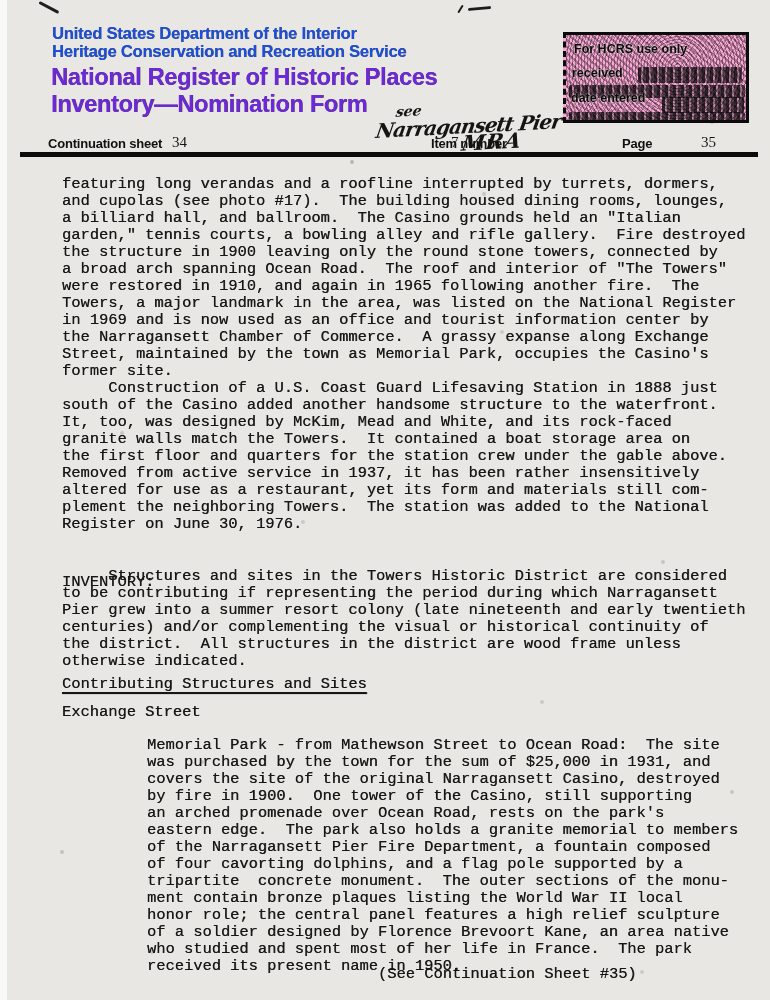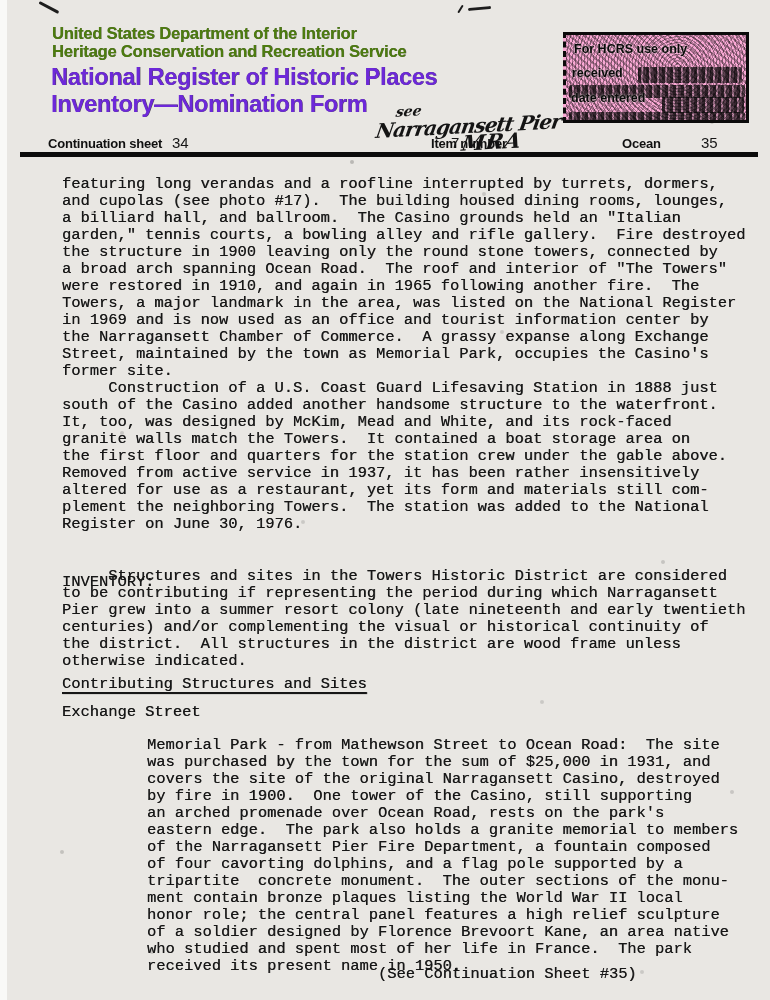--- a/index.html
+++ b/index.html
@@ -3,21 +3,21 @@
 <meta charset="utf-8">
 <style>
   html,body{margin:0;padding:0;background:#bdbdbd;}
   .page{
     position:relative;width:770px;height:1000px;overflow:hidden;
     background:#e9e7e3;
     font-family:"Liberation Sans",sans-serif;color:#161616;
   }
   .scan-edge{position:absolute;left:0;top:0;width:7px;height:1000px;background:#f9f9f7;}
   
-  .agency{position:absolute;left:52px;font-weight:700;font-size:16.5px;letter-spacing:-0.2px;color:#4d7c0f;
+  .agency{position:absolute;left:52px;font-weight:700;font-size:16.5px;letter-spacing:-0.2px;color:#1d4ed8;
           text-shadow:0.3px 0 0 rgba(0,0,0,.6);white-space:nowrap;}
   .agency1{top:24px;} .agency2{top:42px;}
   .big-title{position:absolute;left:51px;font-weight:700;font-size:23.5px;letter-spacing:-0.3px;color:#6d28d9;
           text-shadow:0.4px 0 0 rgba(0,0,0,.7);white-space:nowrap;}
   .title1{top:64px;} .title2{top:91px;}
 
   
   .hcrs-box{position:absolute;left:563px;top:32px;width:186px;height:91px;
     border:3px solid #0b0b0b;border-left-style:dashed;box-sizing:border-box;background:#f9a8d4;}
   .hcrs-noise{position:absolute;inset:0;
@@ -40,21 +40,21 @@
 
   
   .handwriting{position:absolute;color:#141414;font-family:"DejaVu Serif",serif;
       font-style:italic;font-weight:700;transform:rotate(-3deg) skewX(-12deg);white-space:nowrap;}
   .hw-see{left:396px;top:103px;font-size:14px;}
   .hw-name{left:376px;top:114px;font-size:20px;letter-spacing:-1px;}
   .hw-mra{left:462px;top:129px;font-size:21px;letter-spacing:1px;}
 
   
   .field-label{position:absolute;top:136px;font-weight:700;font-size:13px;letter-spacing:-0.2px;color:#101010;white-space:nowrap;}
-  .field-value{position:absolute;top:134px;font-family:Liberation Sans, sans-serif;
+  .field-value{position:absolute;top:134px;font-family:Liberation Serif, serif;
       font-size:15px;color:#161616;white-space:nowrap;}
   .lbl-cont{left:48px;} .val-cont{left:172px;}
   .lbl-item{left:403px;margin-left:28px;} .val-item{left:451px;}
   .lbl-page{left:622px;} .val-page{left:673px;margin-left:28px;}
   .header-rule{position:absolute;left:20px;top:152px;width:738px;height:5px;background:#0c0c0c;}
 
   
   .tw{position:absolute;font-family:"Liberation Mono","DejaVu Sans Mono",monospace;
       font-size:15.4px;line-height:17px;white-space:pre;color:#161616;
       text-shadow:0.35px 0.15px 0 rgba(25,25,25,.75);}
@@ -112,21 +112,21 @@
   </div>
 
   <div class="handwriting hw-see">see</div>
   <div class="handwriting hw-name">Narragansett Pier</div>
   <div class="handwriting hw-mra">MRA</div>
 
   <div class="field-label lbl-cont">Continuation sheet</div>
   <div class="field-value val-cont">34</div>
   <div class="field-label lbl-item">Item number</div>
   <div class="field-value val-item">7</div>
-  <div class="field-label lbl-page">Ocean</div>
+  <div class="field-label lbl-page">Page</div>
   <div class="field-value val-page">35</div>
   <div class="header-rule"></div>
 
   <div class="tw p1">featuring long verandas and a roofline interrupted by turrets, dormers,
 and cupolas (see photo #17).  The building housed dining rooms, lounges,
 a billiard hall, and ballroom.  The Casino grounds held an "Italian
 garden," tennis courts, a bowling alley and rifle gallery.  Fire destroyed
 the structure in 1900 leaving only the round stone towers, connected by
 a broad arch spanning Ocean Road.  The roof and interior of "The Towers"
 were restored in 1910, and again in 1965 following another fire.  The

